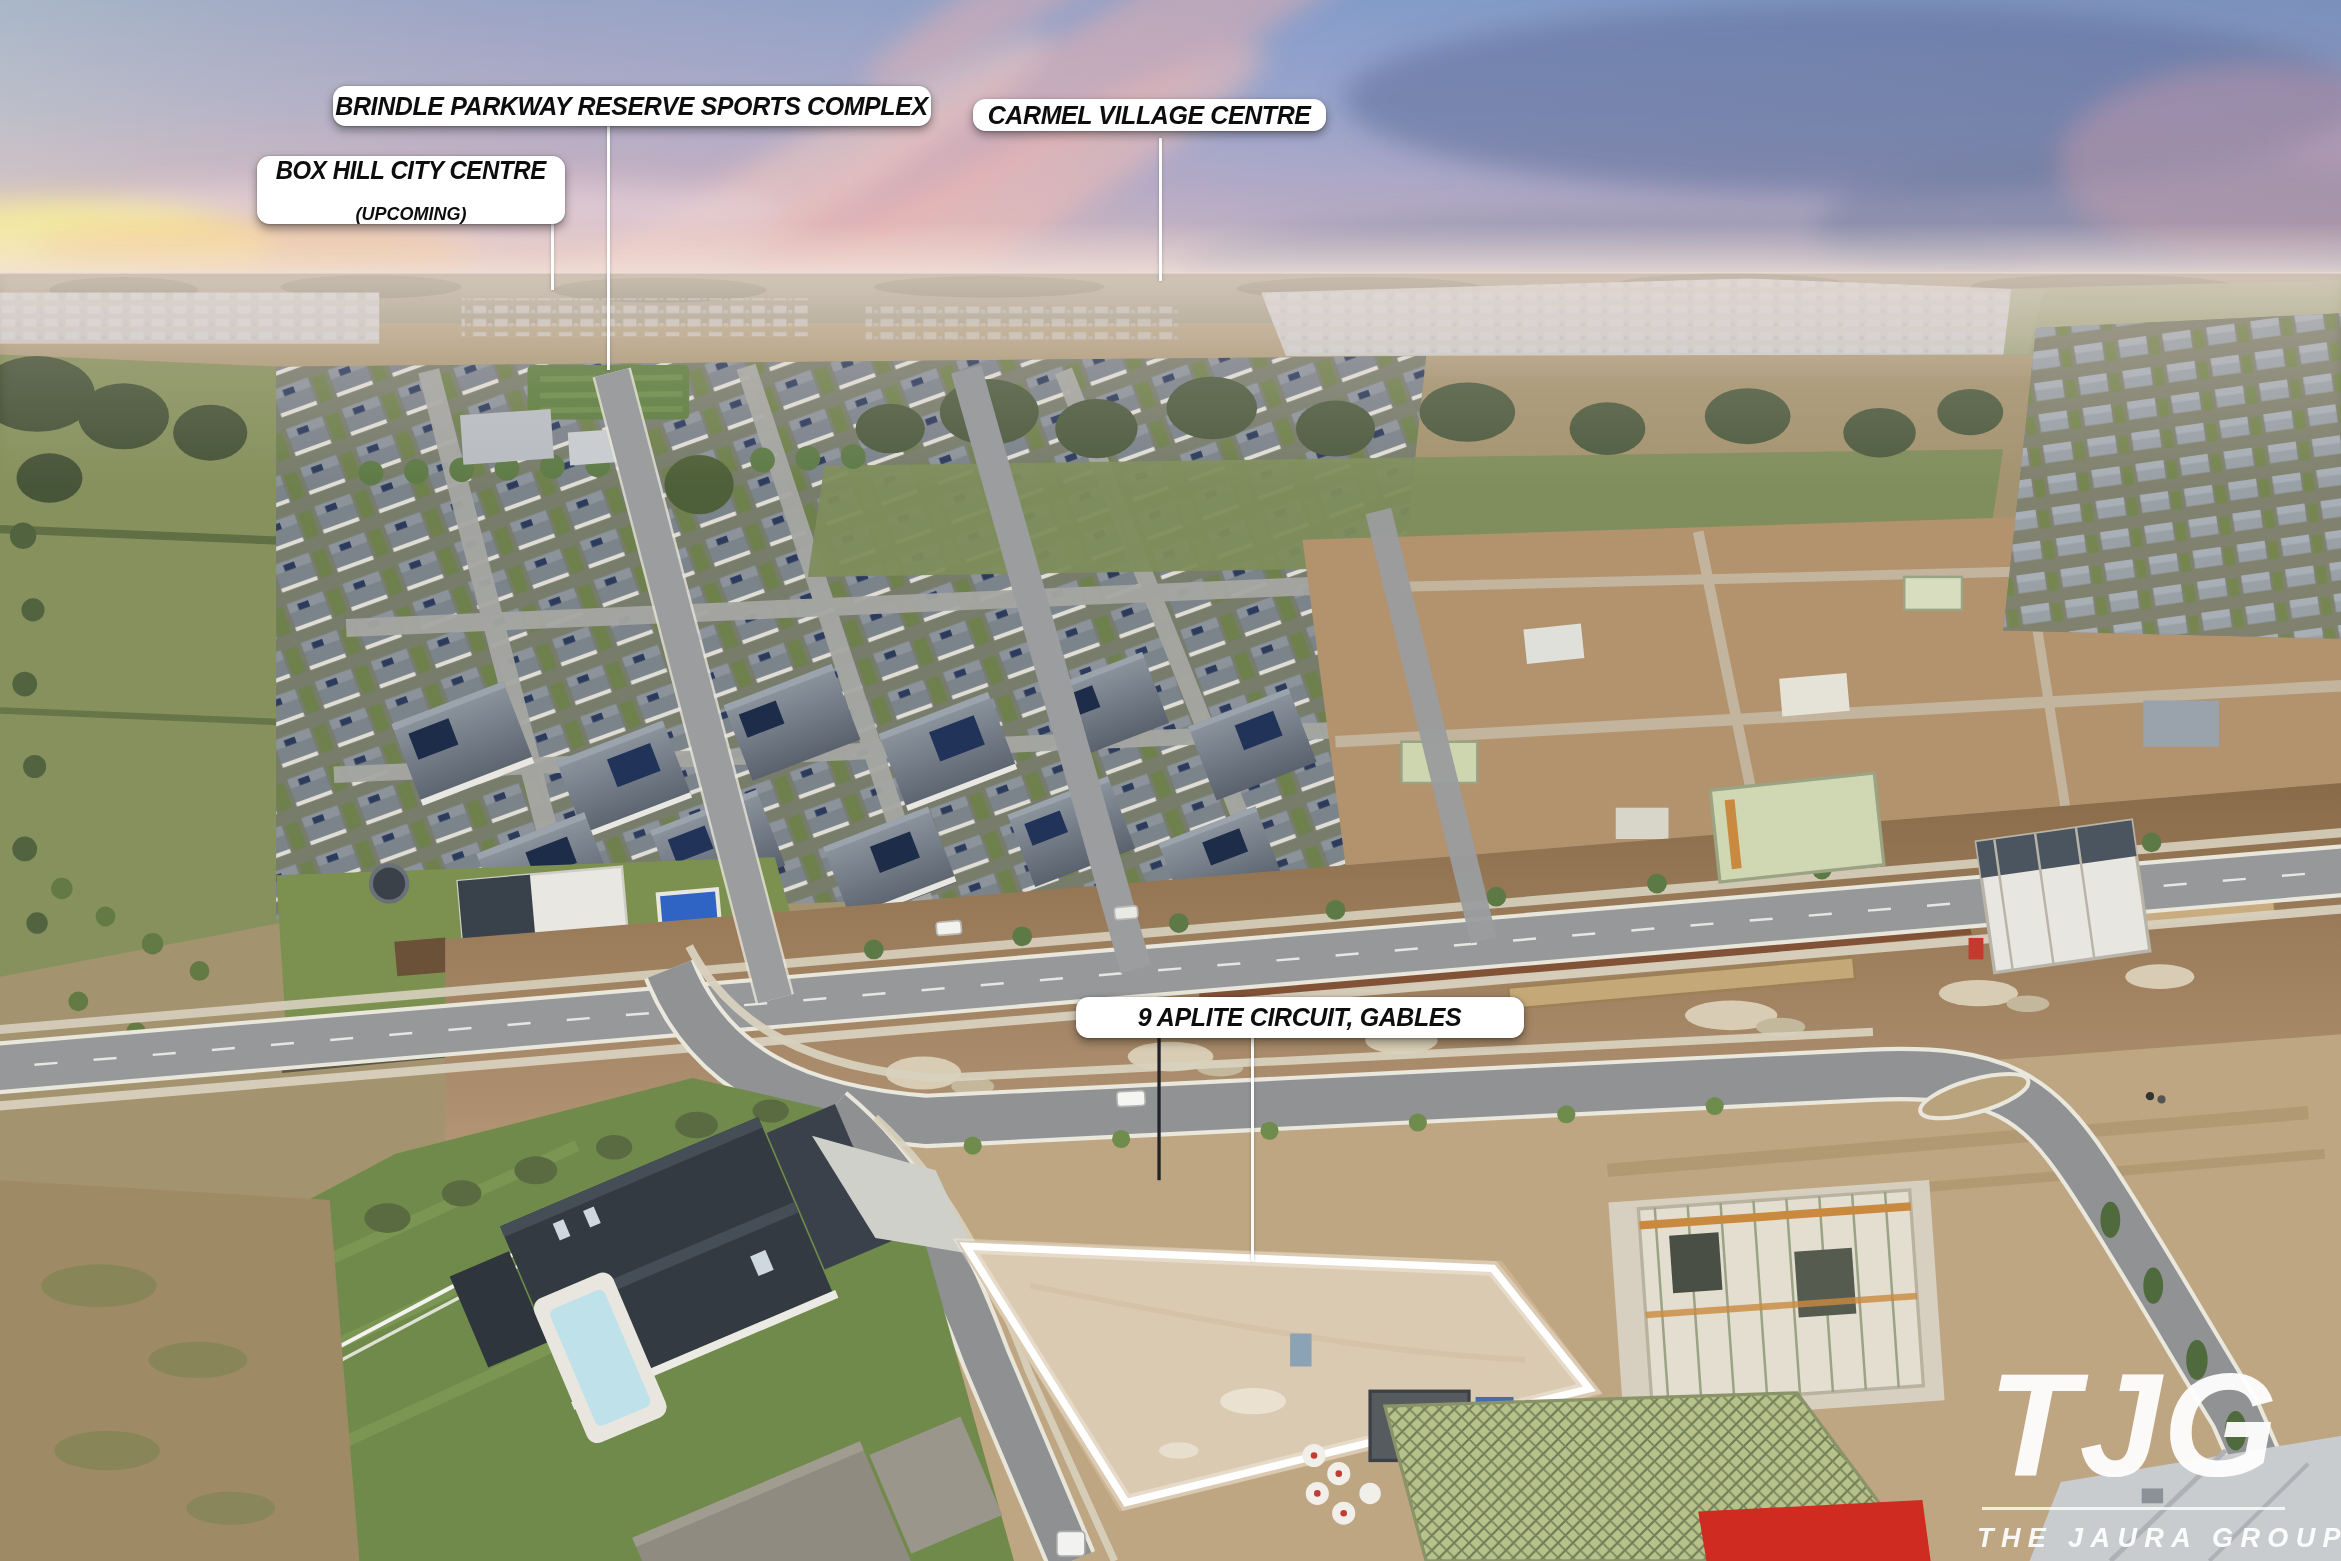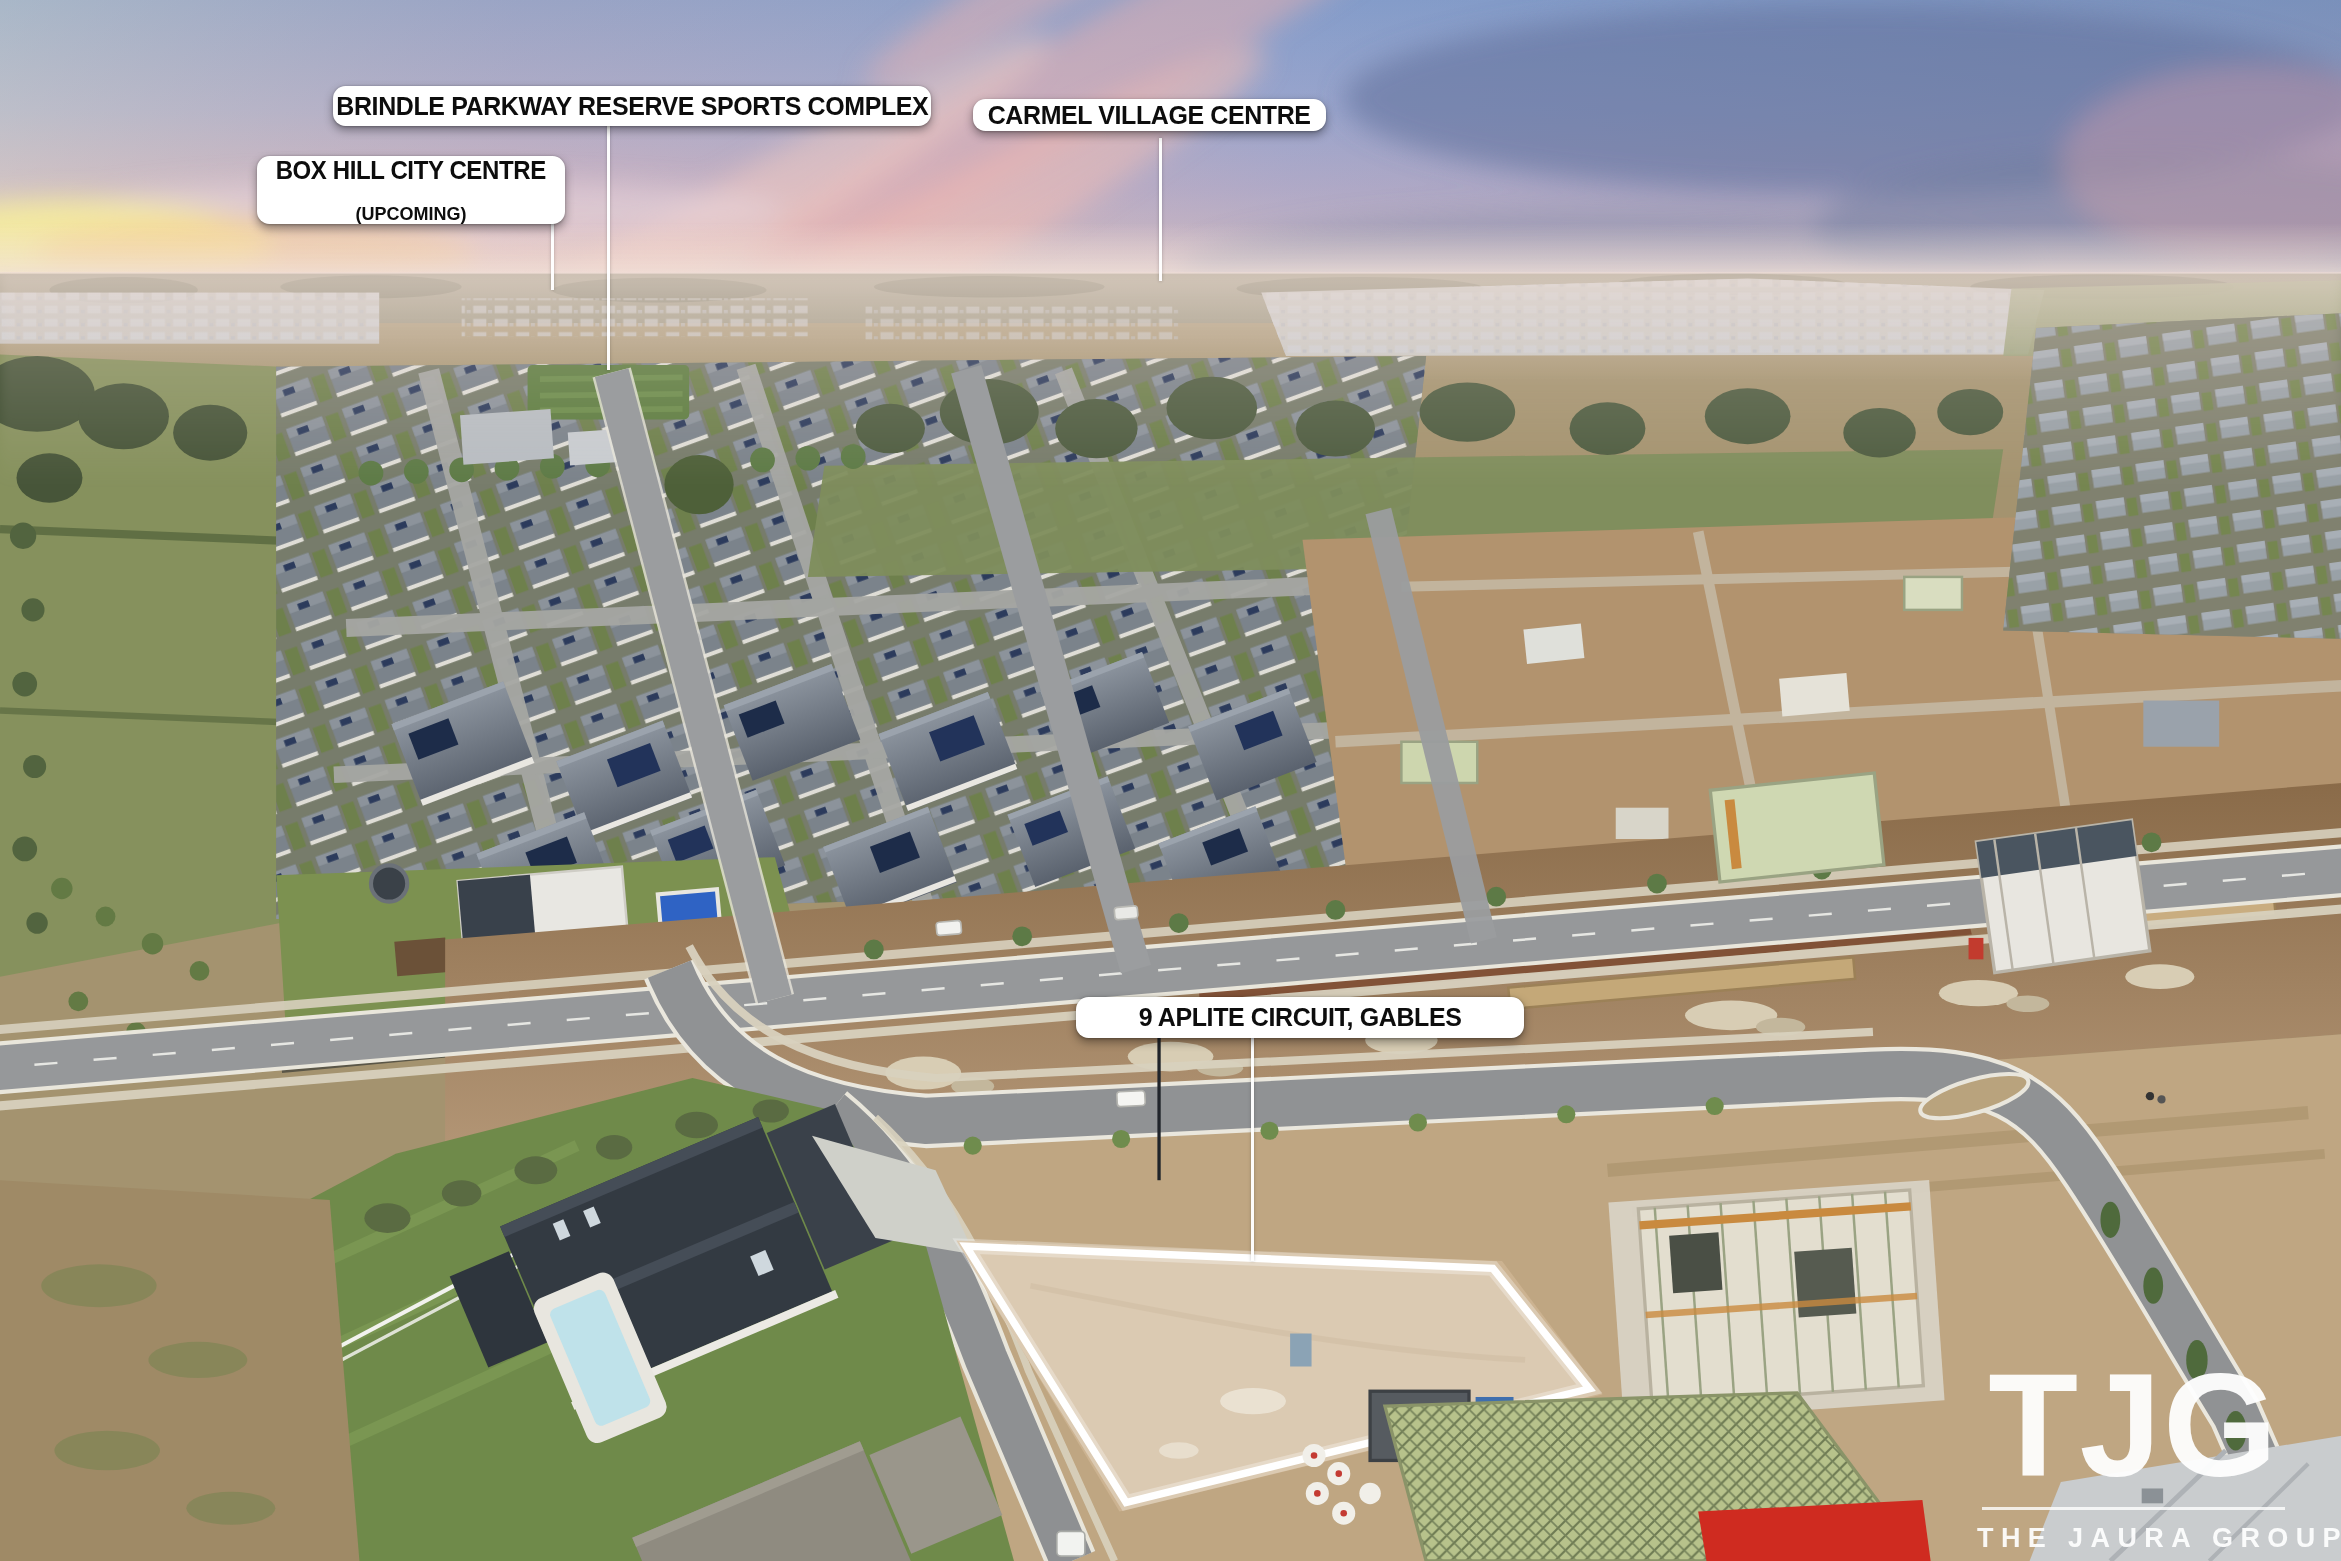--- a/index.html
+++ b/index.html
@@ -1,18 +1,18 @@
 <!DOCTYPE html>
 <html style="font-size:13px"><head>
 <meta charset="utf-8">
 <style>
   html,body{margin:0;padding:0;background:#101014;}
   .stage{
     position:relative;width:2342px;height:1561px;overflow:hidden;
-    font-family:"Liberation Sans",sans-serif;background:#a4936f;
+    font-family:"Liberation Sans",sans-serif;background:#a4936f;font-style:italic;
   }
   .scene{position:absolute;left:0;top:0;width:2342px;height:1561px;display:block;}
   .callout{
     position:absolute;background:#ffffff;border-radius:12.4px;
     box-shadow:0 4.1px 10px rgba(0,0,0,.38),0 0.8px 2.5px rgba(0,0,0,.25);
     display:flex;flex-direction:column;align-items:center;justify-content:center;
     color:#0d0d0d;font-weight:bold;text-align:center;z-index:30;
     letter-spacing:-0.4px;white-space:nowrap;
   }
   .callout .l1{transform:scaleX(.96);}

